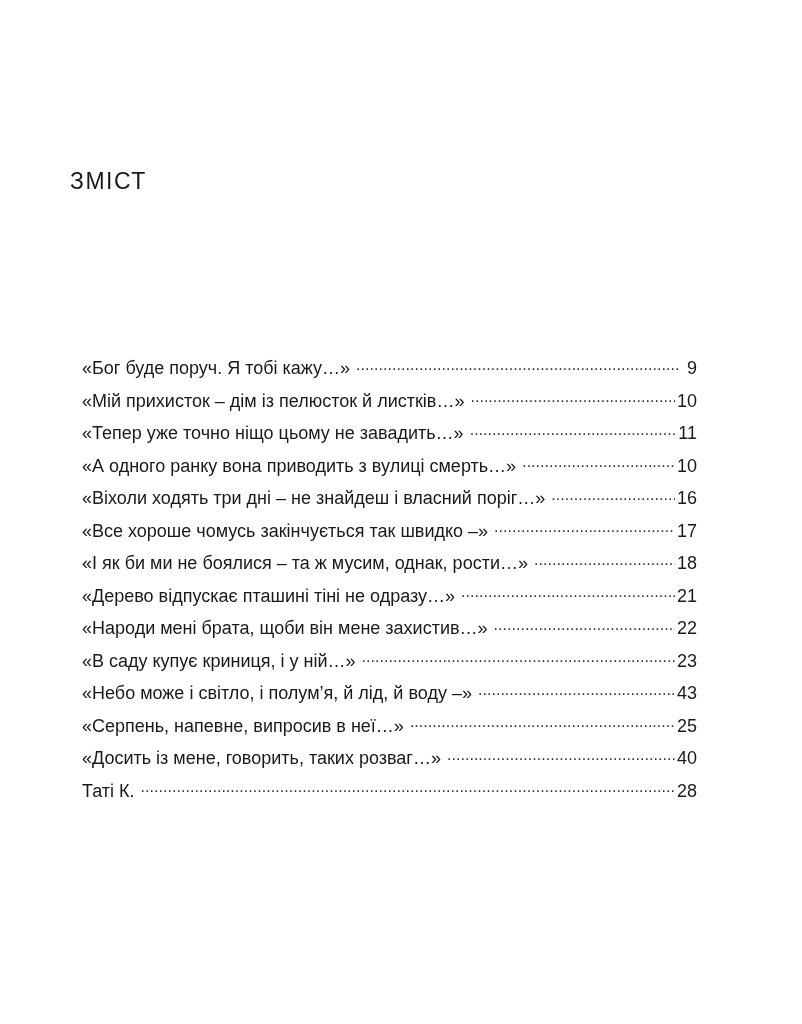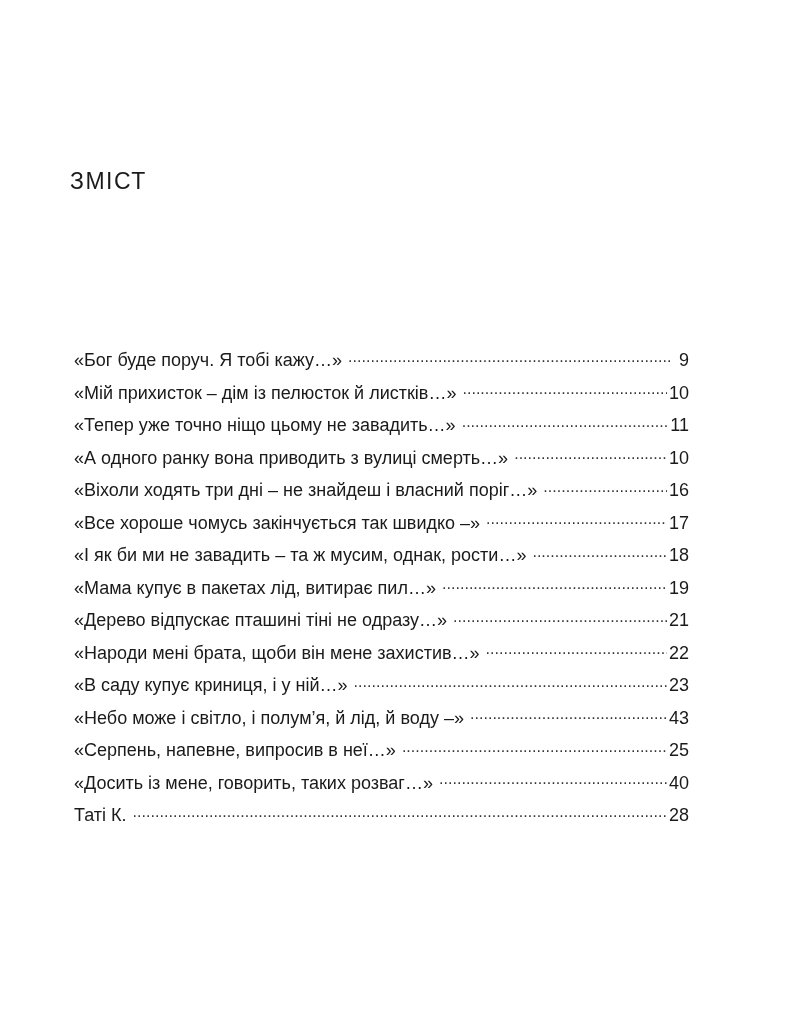--- a/index.html
+++ b/index.html
@@ -31,21 +31,21 @@
       letter-spacing: 1.5px;
       font-weight: normal;
       color: #1a1a1a;
       margin: 0;
     }
     .toc {
       position: absolute;
       left: 70px;
       top: 340px;
       width: 615px;
-      margin: 4px;
+      margin: 12px;
       padding: 0;
       list-style: none;
     }
     .toc-row {
       display: flex;
       align-items: baseline;
       height: 32.5px;
       font-size: 18px;
       line-height: 32.5px;
       white-space: nowrap;
@@ -107,28 +107,23 @@
       <span class="toc-label">«Віхоли ходять три дні – не знайдеш і власний поріг…»</span>
       <span class="toc-leader"></span>
       <span class="toc-page">16</span>
     </li>
     <li class="toc-row">
       <span class="toc-label">«Все хороше чомусь закінчується так швидко –»</span>
       <span class="toc-leader"></span>
       <span class="toc-page">17</span>
     </li>
     <li class="toc-row">
-      <span class="toc-label">«І як би ми не завадить – та ж мусим, однак, рости…»</span>
+      <span class="toc-label">«І як би ми не боялися – та ж мусим, однак, рости…»</span>
       <span class="toc-leader"></span>
       <span class="toc-page">18</span>
-    </li>
-    <li class="toc-row">
-      <span class="toc-label">«Мама купує в пакетах лід, витирає пил…»</span>
-      <span class="toc-leader"></span>
-      <span class="toc-page">19</span>
     </li>
     <li class="toc-row">
       <span class="toc-label">«Дерево відпускає пташині тіні не одразу…»</span>
       <span class="toc-leader"></span>
       <span class="toc-page">21</span>
     </li>
     <li class="toc-row">
       <span class="toc-label">«Народи мені брата, щоби він мене захистив…»</span>
       <span class="toc-leader"></span>
       <span class="toc-page">22</span>

